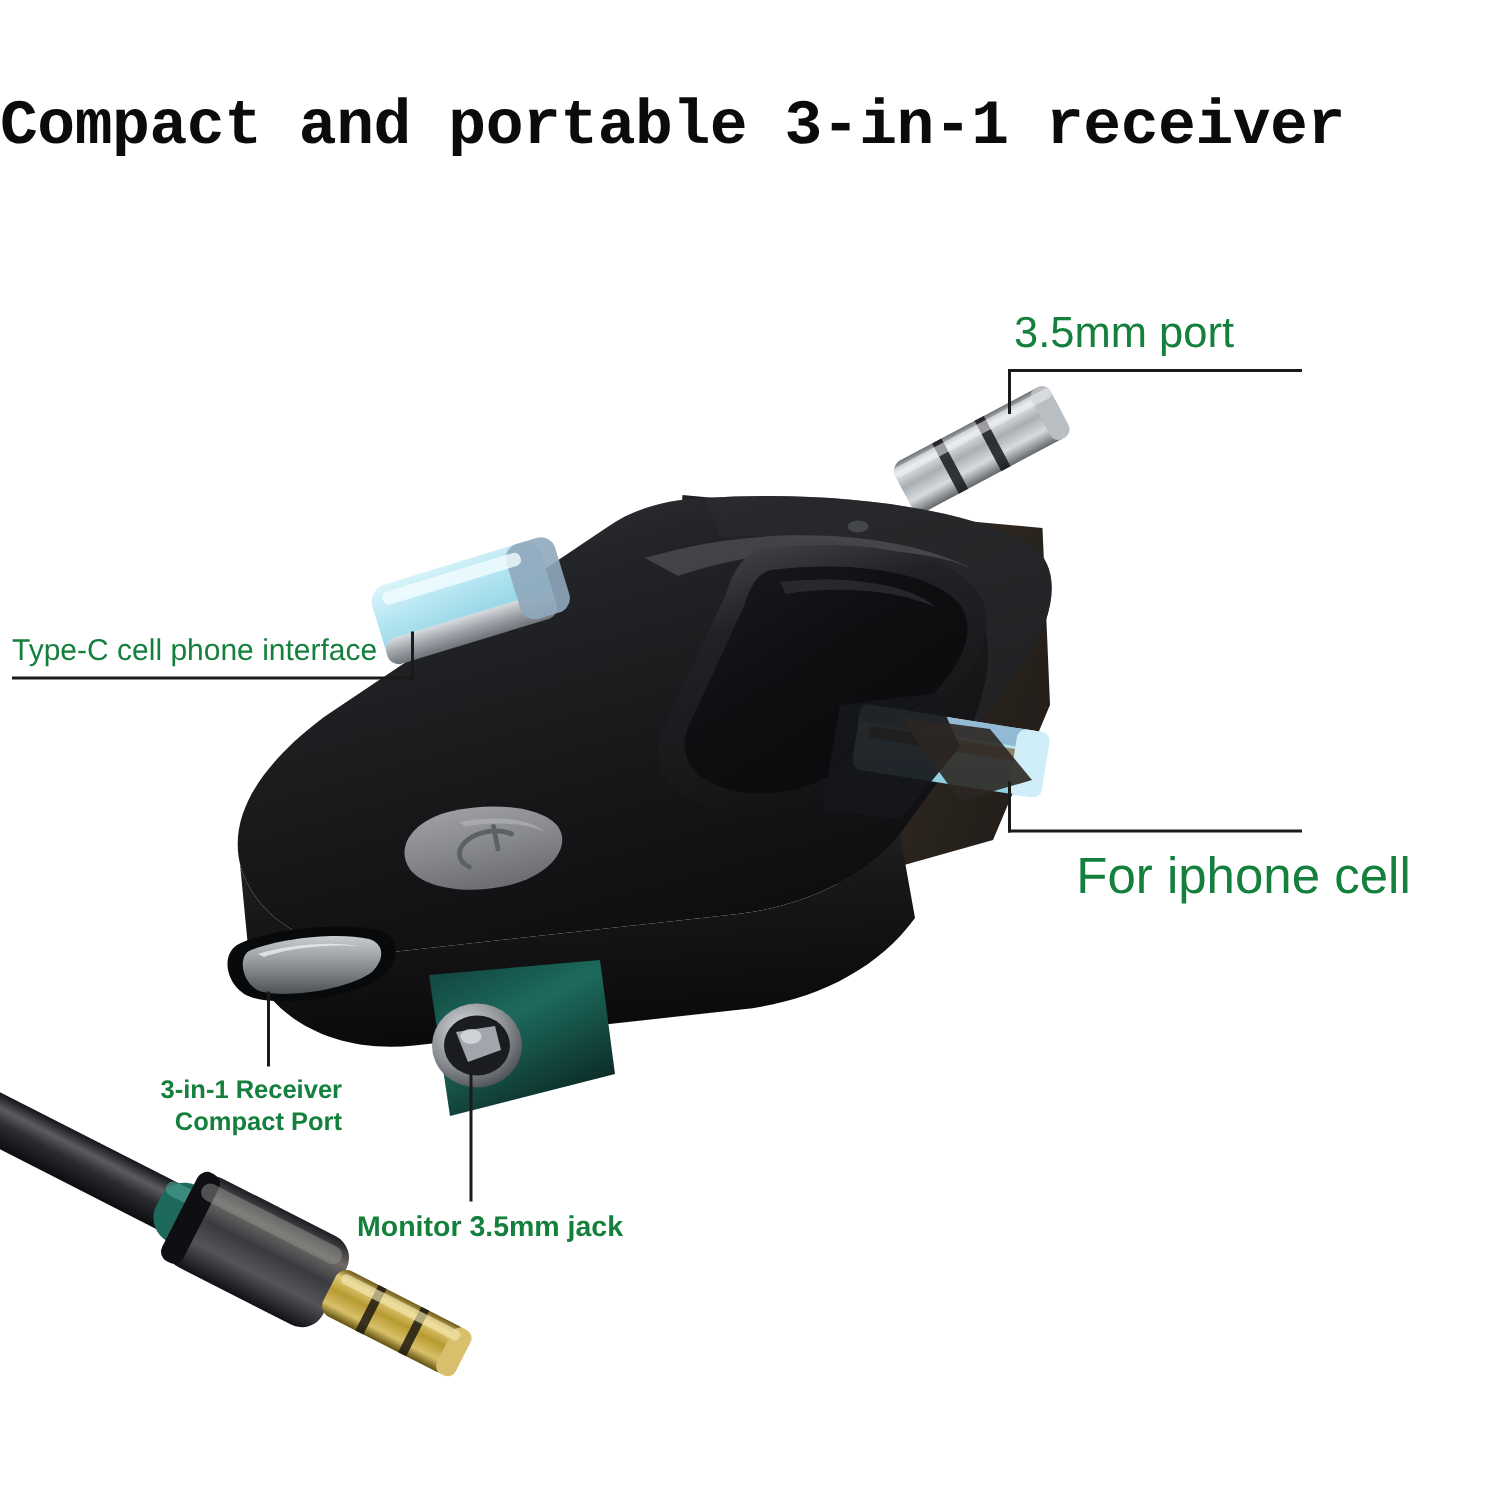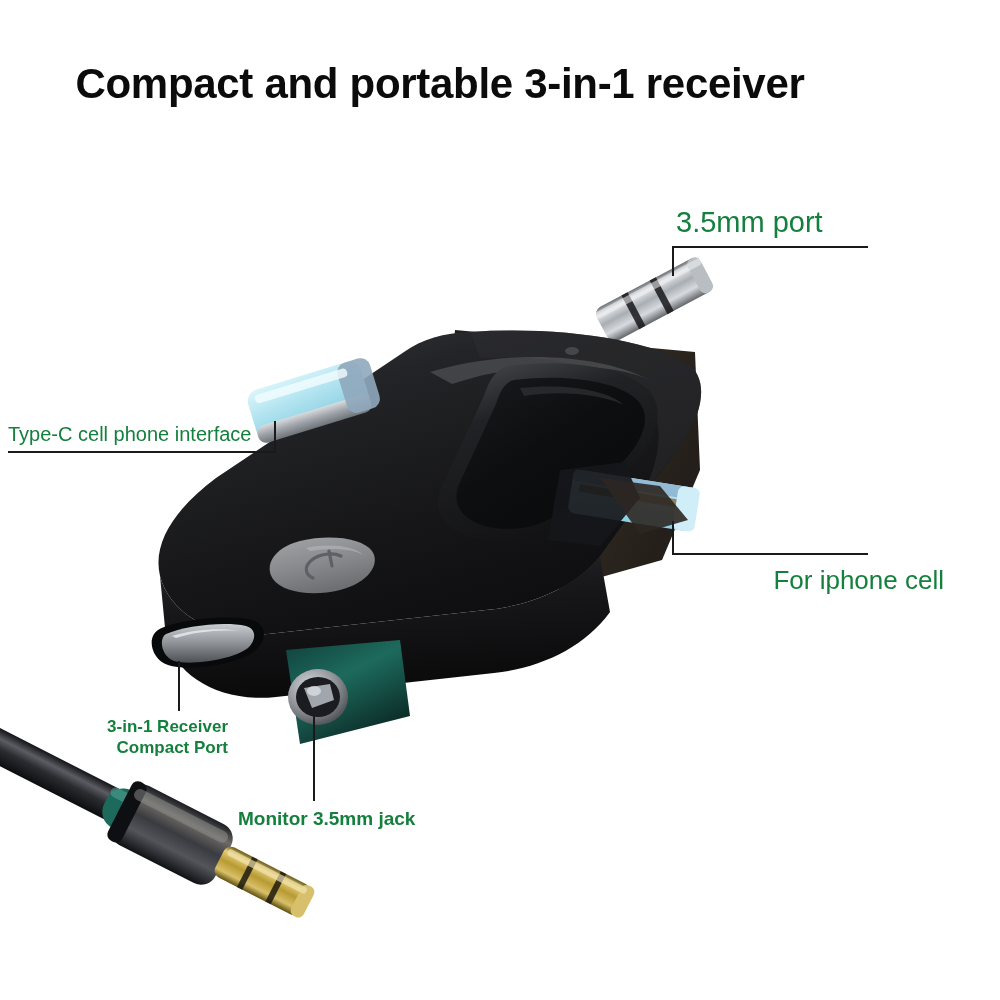--- a/index.html
+++ b/index.html
@@ -23,21 +23,21 @@
     overflow: hidden;
   }
 
   
   .heading {
     position: absolute;
     left: 0;
     top: 60px;
     width: 880px;
     text-align: center;
-    font-family: Liberation Sans, sans-serif;
+    font-family: Liberation Mono, monospace;
     font-weight: bold;
     font-size: 42px;
     letter-spacing: -0.3px;
     color: #0b0b0b;
     white-space: nowrap;
   }
 
   
   .label {
     position: absolute;
@@ -49,22 +49,22 @@
   .label.lbl-port35 {
     left: 676px; top: 206px;
     font-size: 29px;
   }
   .label.lbl-typec {
     left: 8px; top: 423px;
     font-size: 20px;
   }
   .label.lbl-iphone {
     left: 714px; top: 565px;
-    font-size: 26px;
-    text-align: right;
+    font-size: 34px;
+    text-align: center;
     white-space: normal;
     width: 230px;
   }
   .label.lbl-charging {
     left: 68px; top: 716px;
     font-size: 17px;
     font-weight: bold;
     text-align: right;
     white-space: normal;
     width: 160px;

